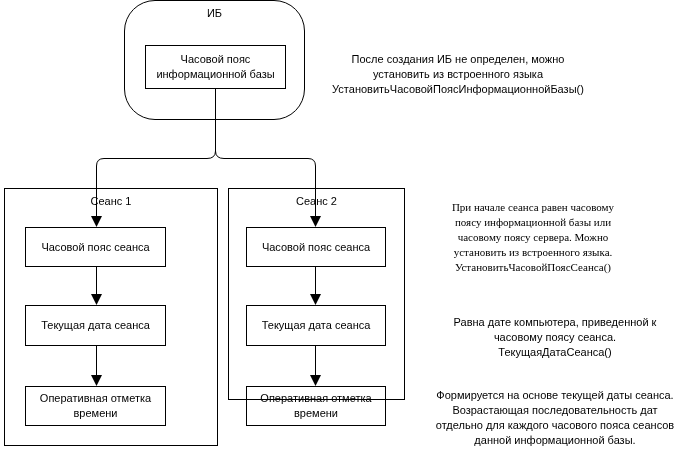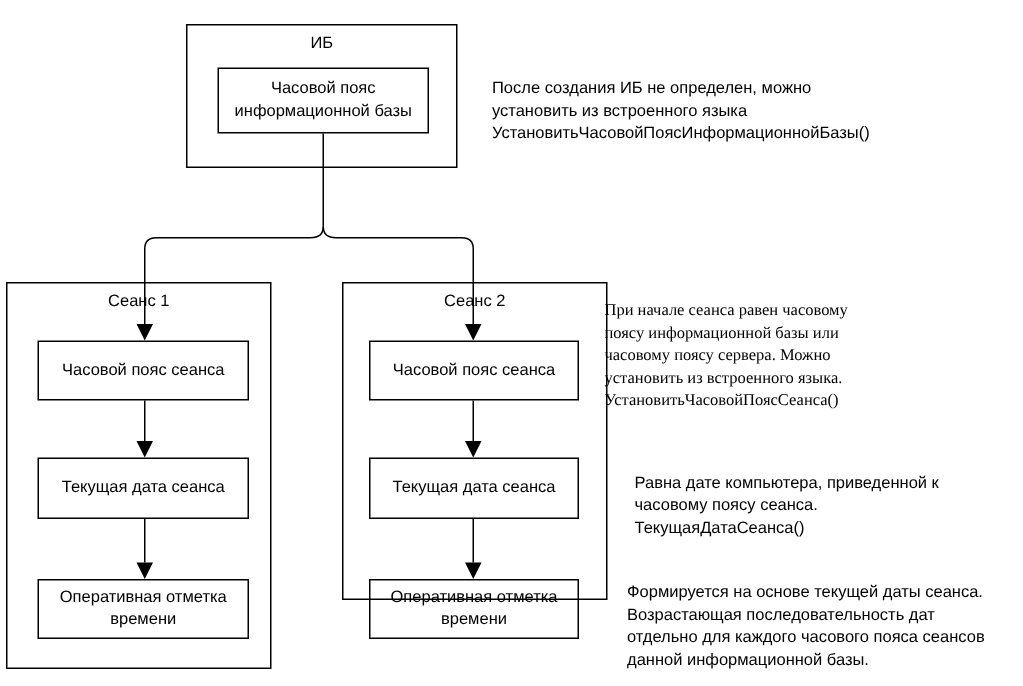--- a/index.html
+++ b/index.html
@@ -46,30 +46,30 @@
     z-index: 1;
     display: flex;
     align-items: center;
     justify-content: center;
     text-align: center;
     white-space: pre-line;
     line-height: 15px;
   }
   .annotation {
     position: absolute;
-    text-align: left;
+    text-align: center;
     white-space: pre-line;
     line-height: 15px;
     z-index: 2;
   }
   
-  #ib-outer   { left: 124px; top: 16px;  width: 181px; height: 96px; }
+  #ib-outer   { left: 124px; top: 0;  width: 181px; height: 120px; border-radius: 31px; }
   #ib-inner   { left: 145px; top: 45px; width: 141px; height: 44px; }
   
-  #s1-outer   { left: 4px;   top: 188px; width: 177px; height: 258px; }
+  #s1-outer   { left: 4px;   top: 188px; width: 214px; height: 258px; }
   #s1-step0   { left: 25px;  top: 227px; width: 141px; height: 40px; }
   #s1-step1   { left: 25px;  top: 305px; width: 141px; height: 41px; }
   #s1-step2   { left: 25px;  top: 386px; width: 141px; height: 40px; }
   
   #s2-outer   { left: 228px; top: 188px; width: 177px; height: 212px; }
   #s2-step0   { left: 246px; top: 227px; width: 140px; height: 40px; }
   #s2-step1   { left: 246px; top: 305px; width: 140px; height: 41px; }
   #s2-step2   { left: 246px; top: 386px; width: 140px; height: 40px; }
   
   #annotation-0 { left: 328px; top: 52px;  width: 260px; }

